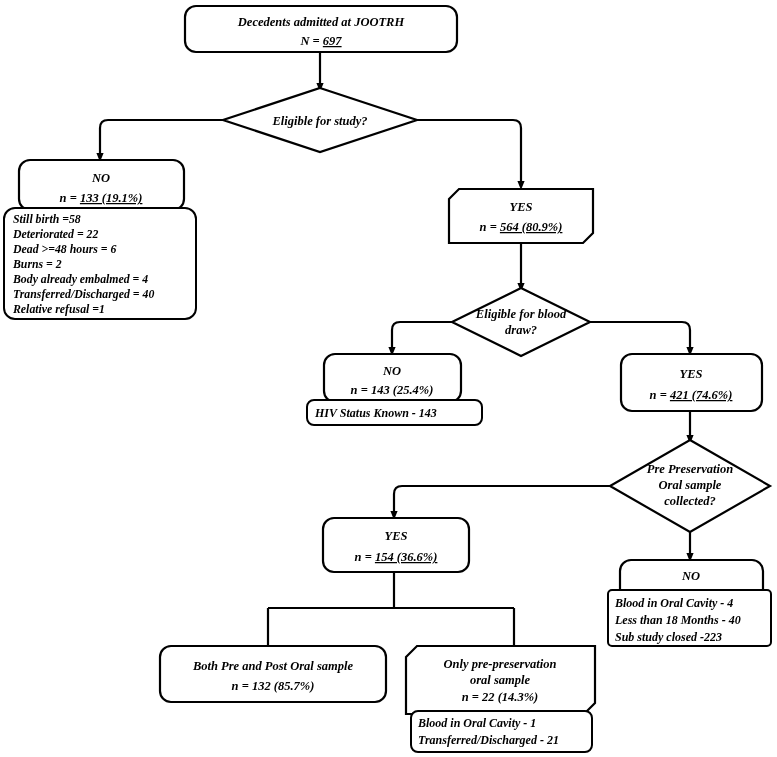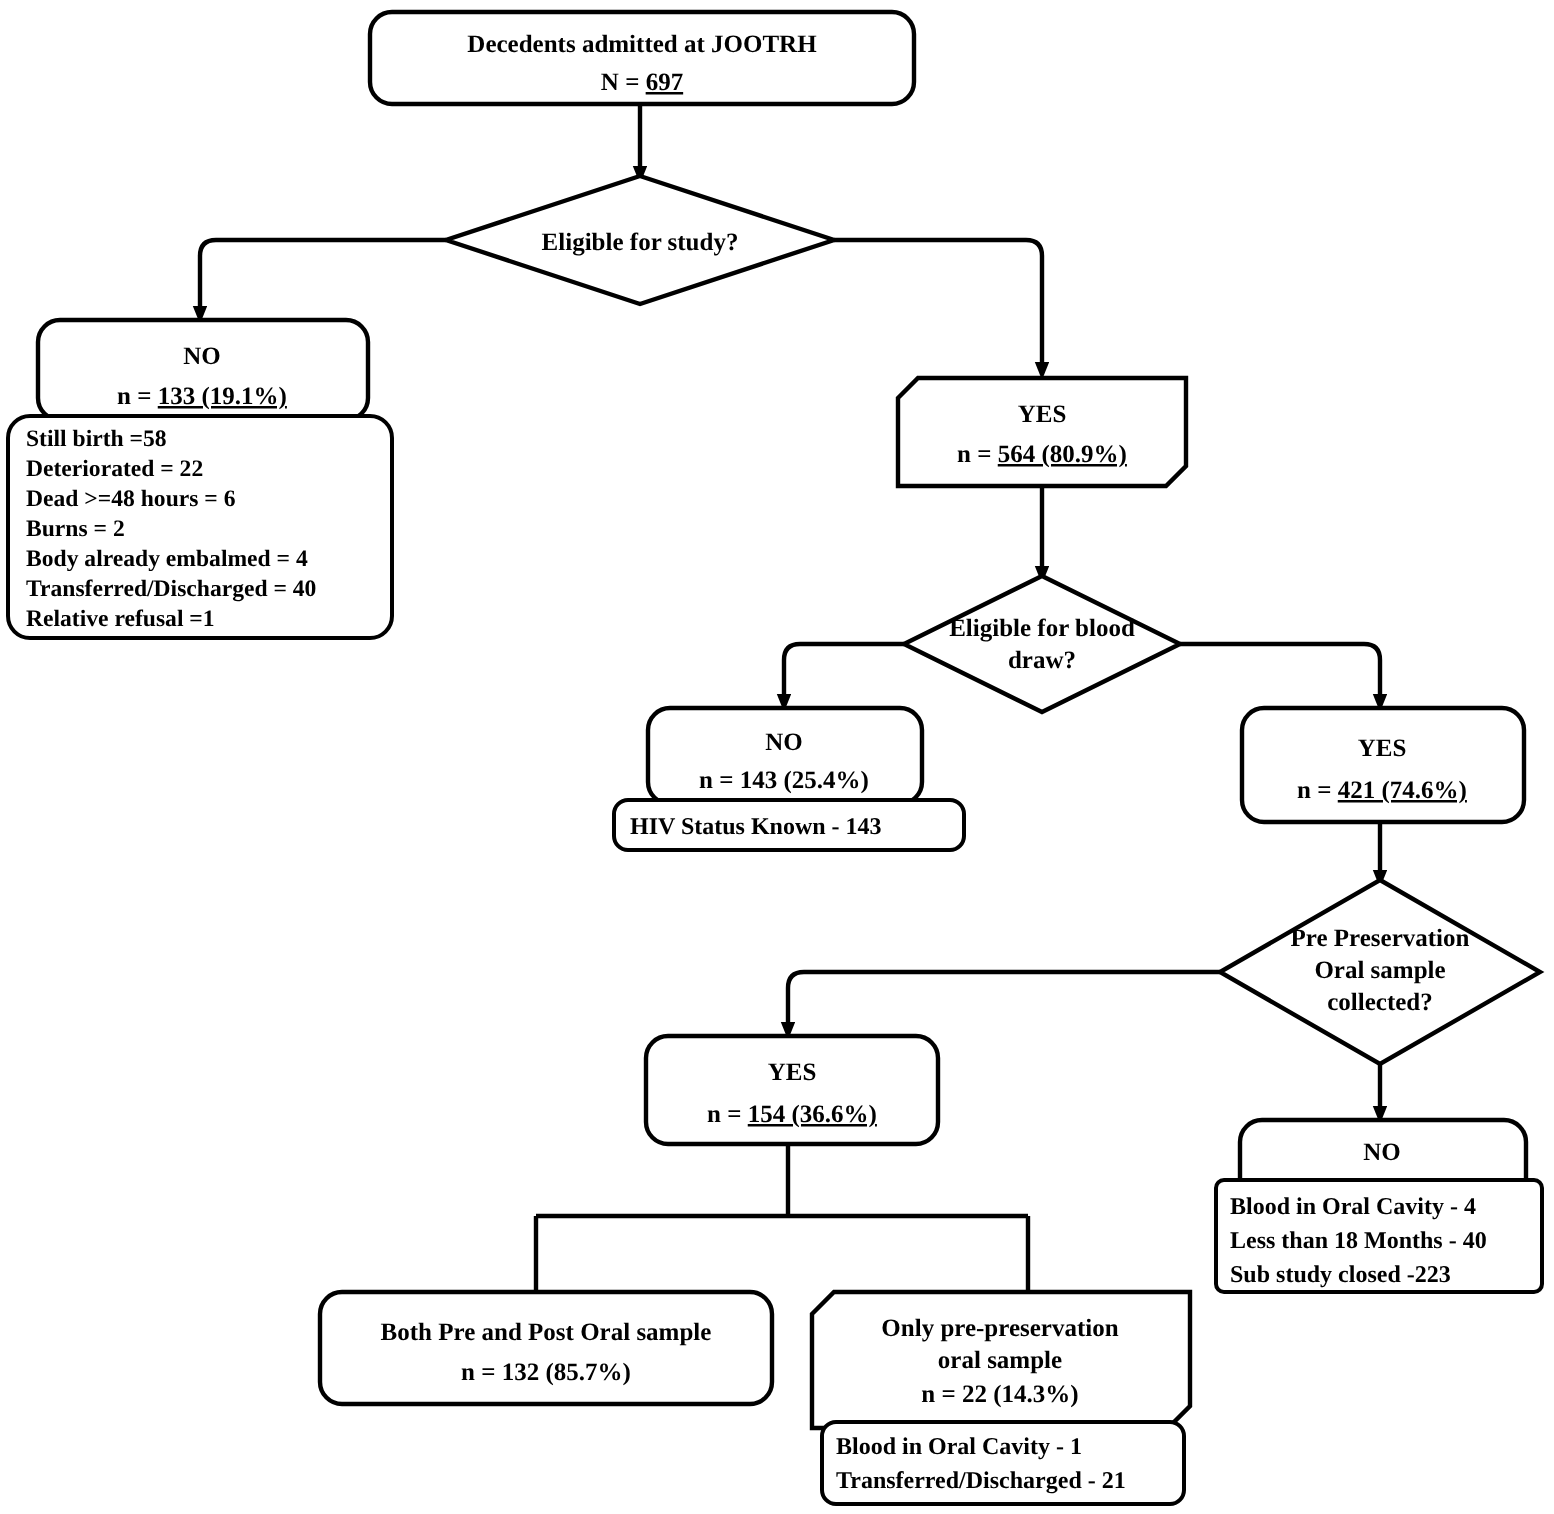--- a/index.html
+++ b/index.html
@@ -1,17 +1,17 @@
 <!DOCTYPE html>
 <html><head>
 <meta charset="utf-8">
 <style>
   html,body{margin:0;padding:0;background:#ffffff;}
   body{width:777px;height:757px;overflow:hidden;font-family:"Liberation Serif",serif;}
-  #chart-root{position:relative;width:699px;height:757px;}
+  #chart-root{position:relative;width:699px;height:757px;font-style:italic;}
   svg{display:block;}
   .shp{fill:#ffffff;stroke:#000000;stroke-width:2.2;}
   .shp-thin{fill:#ffffff;stroke:#000000;stroke-width:2;}
   .conn{fill:none;stroke:#000000;stroke-width:2.2;}
   text{font-family:"Liberation Serif",serif;font-weight:bold;fill:#000000;}
   .t-main{font-size:12.5px;}
   .t-small{font-size:12px;}
   .t-diamond{font-size:12.5px;}
   .t-list{font-size:11.8px;}
   .u{text-decoration:underline;}

